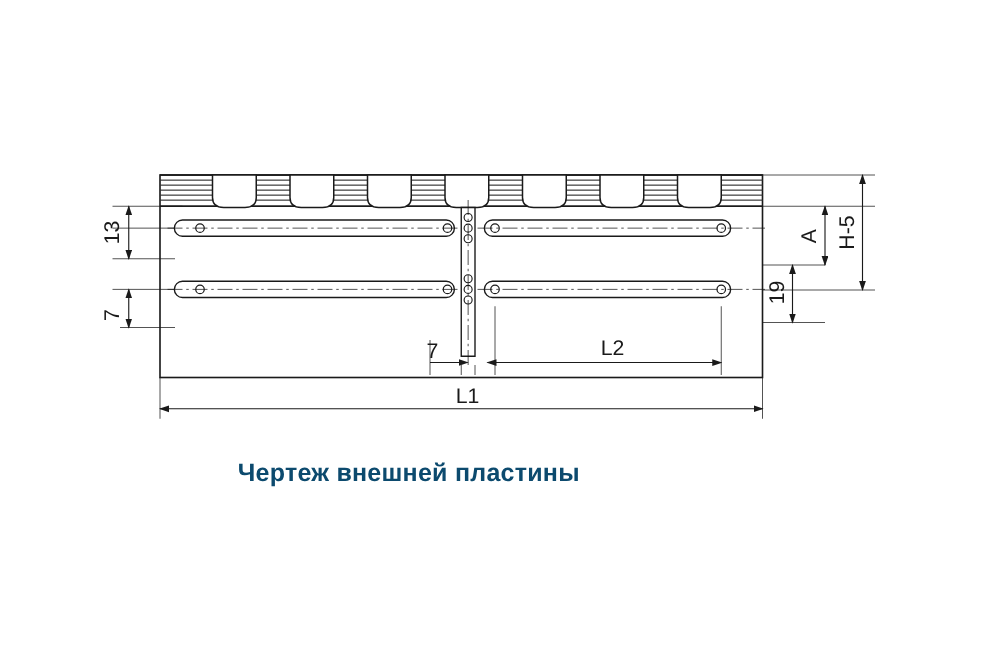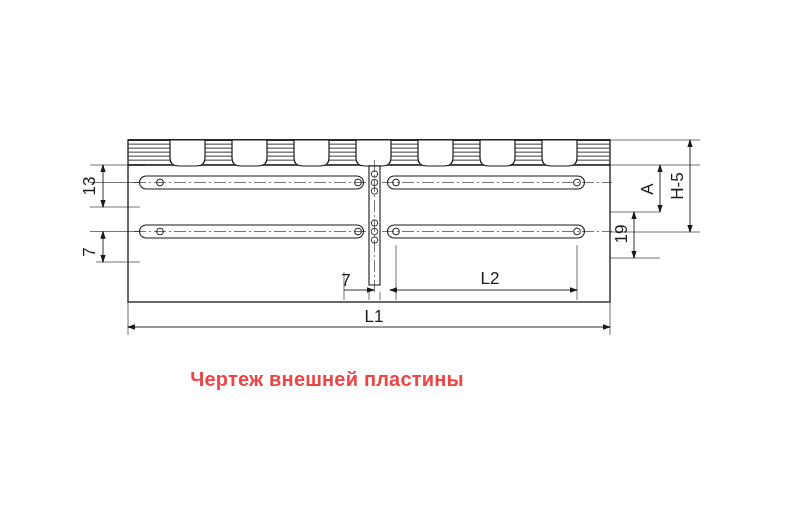--- a/index.html
+++ b/index.html
@@ -27,21 +27,21 @@
     height: 530px;
   }
   .caption {
     position: absolute;
     left: 0;
     top: 368px;
     width: 654px;
     text-align: center;
     font-size: 20px;
     font-weight: bold;
-    color: #ef4444;
+    color: #0c4a6e;
     letter-spacing: 0.2px;
   }
   text {
     font-family: "Liberation Sans", sans-serif;
     fill: #1a1a1a;
   }
   .dim-label {
     font-size: 17px;
   }
 </style>

